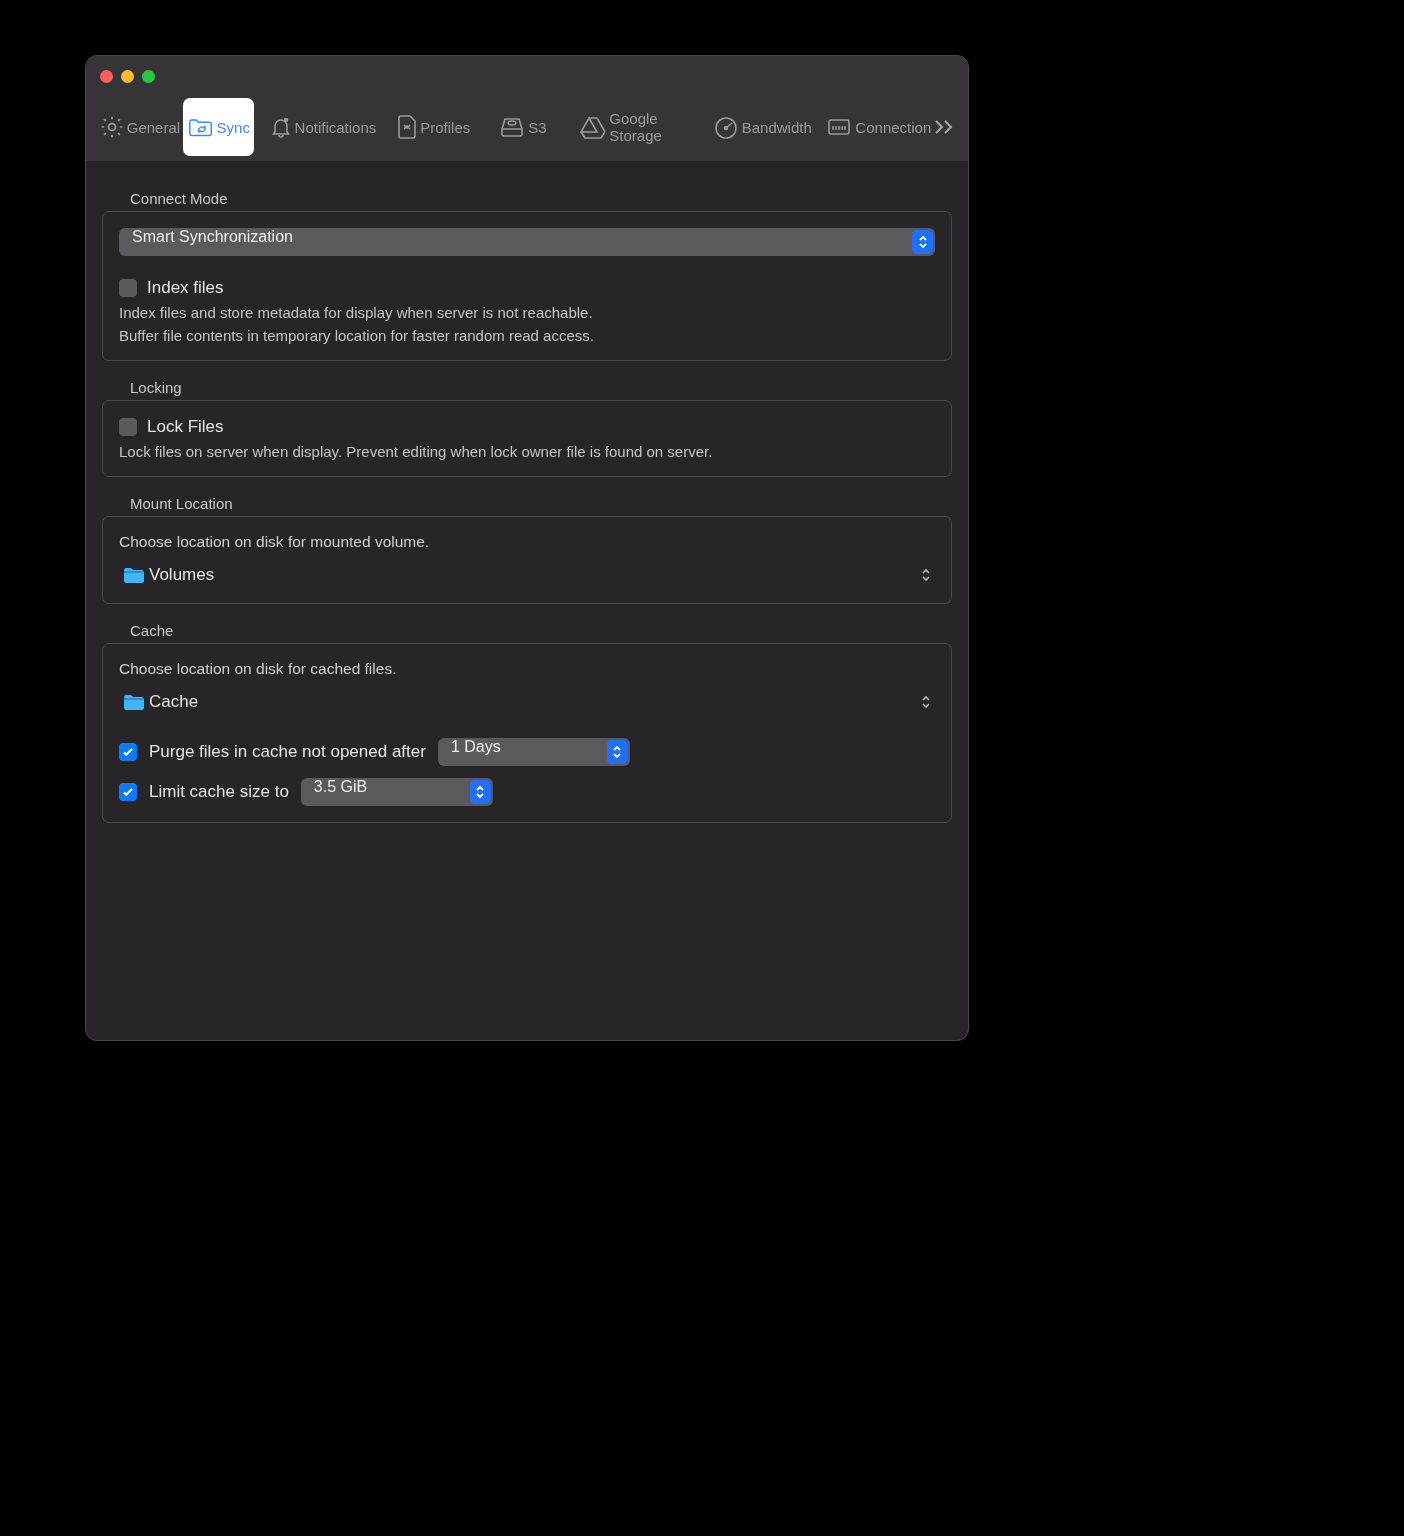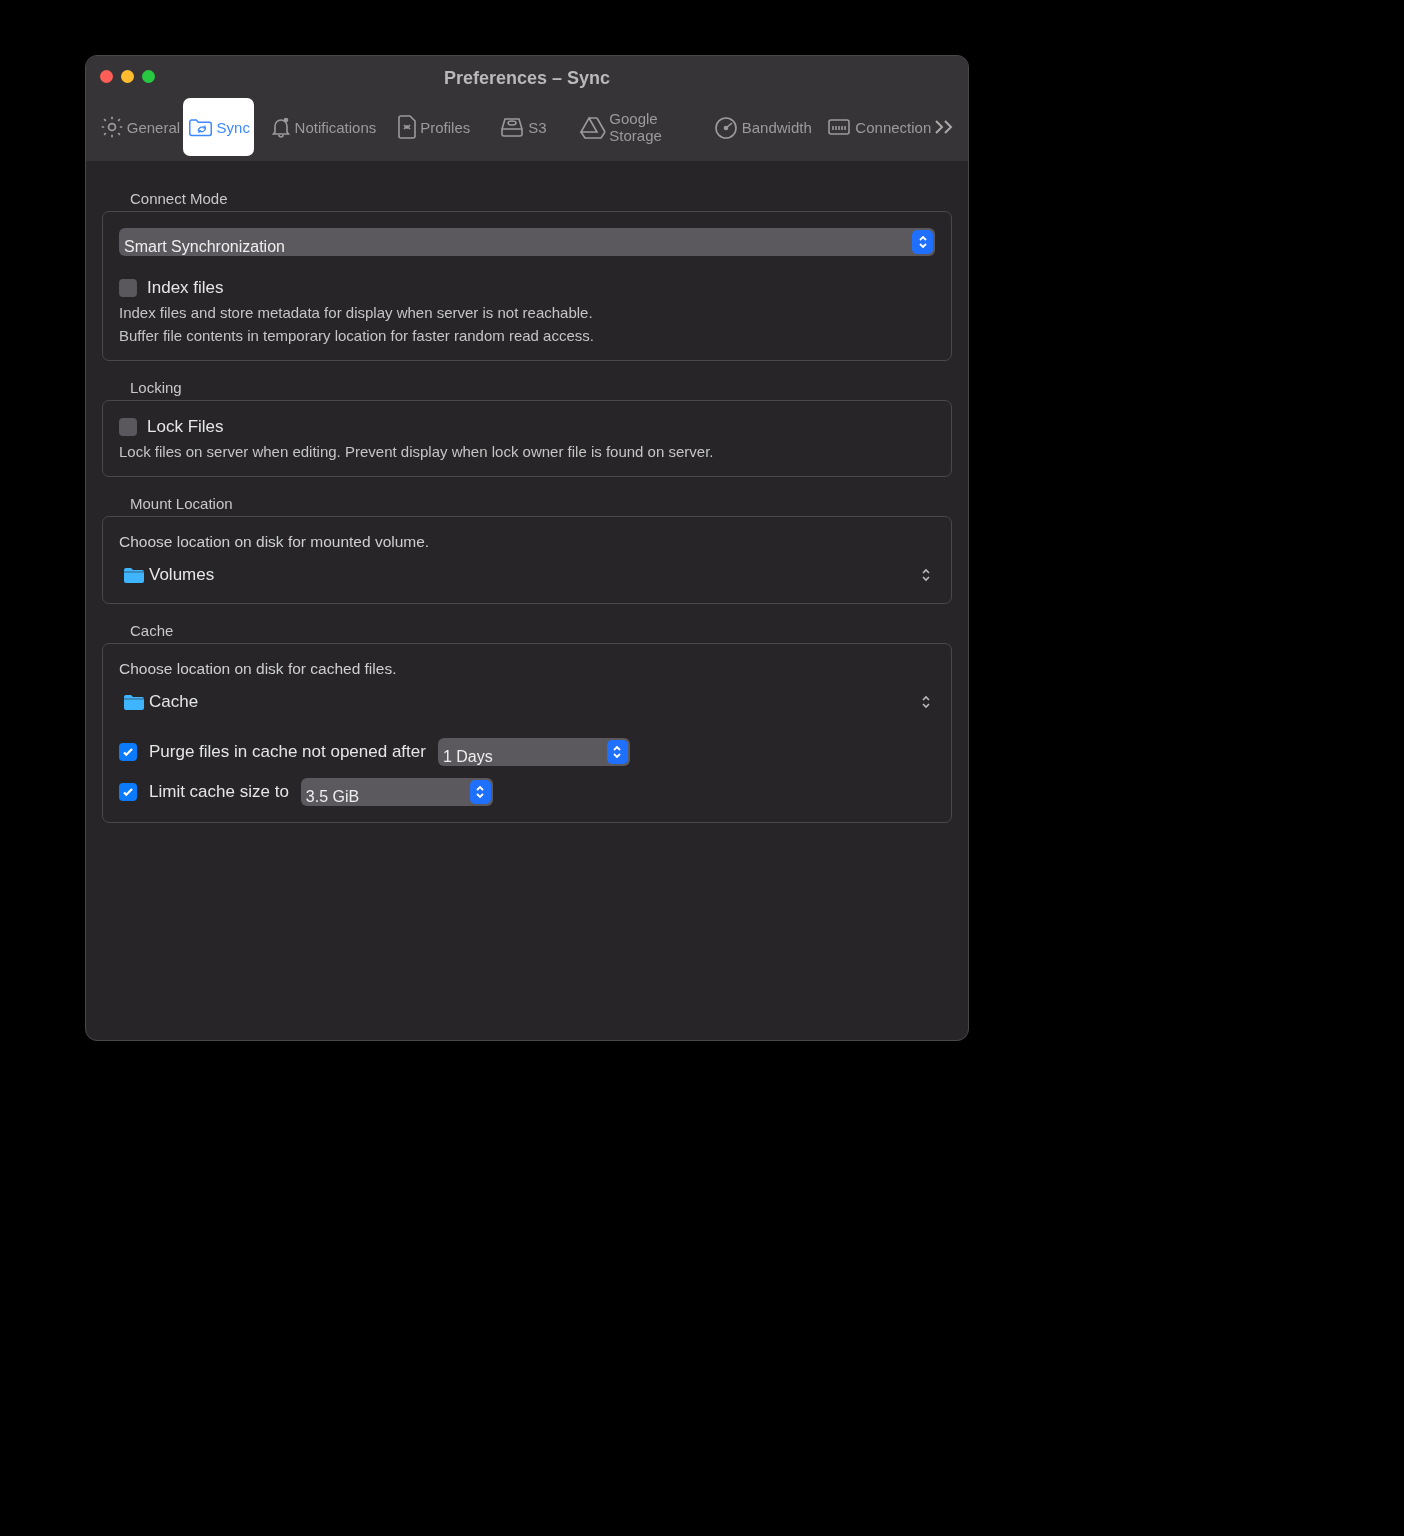--- a/index.html
+++ b/index.html
@@ -116,22 +116,22 @@
     font-size: 15px;
     margin-top: 6px;
   }
 
   
   .select {
     background: #5b595d;
     border-radius: 6px;
     height: 28px;
     display: flex;
-    align-items: flex-end;
-    padding: 0 26px 0 5px;
+    align-items: flex-start;
+    padding: 0 26px 0 13px;
     position: relative;
     color: #eee;
     font-size: 16px;
   }
   .select .select-text { white-space: nowrap; overflow: hidden; text-overflow: ellipsis;}
   .select .caret-box {
     position: absolute;
     right: 2px; top: 2px; bottom: 2px;
     width: 21px;
     border-radius: 5px;
@@ -185,21 +185,20 @@
 <body>
 
 <div class="window">
 
   <div class="titlebar">
     <div class="traffic">
       <div class="traffic-dot red"></div>
       <div class="traffic-dot yellow"></div>
       <div class="traffic-dot green"></div>
     </div>
-    <div class="window-title">Preferences – Sync</div>
 
     <div class="toolbar">
 
       <div class="tool-item">
         <span class="ico">
           <svg width="26" height="26" viewBox="0 0 24 24" fill="none" stroke="currentColor" stroke-width="1.6">
             <circle cx="12" cy="12" r="3.2"></circle>
             <path d="M12 2.5v2.3M12 19.2v2.3M4.7 4.7l1.6 1.6M17.7 17.7l1.6 1.6M2.5 12h2.3M19.2 12h2.3M4.7 19.3l1.6-1.6M17.7 6.3l1.6-1.6"></path>
           </svg>
         </span>
@@ -314,21 +313,21 @@
 
       <div class="desc">Buffer file contents in temporary location for faster random read access.</div>
     </div>
 
     <div class="section-label">Locking</div>
     <div class="panel">
       <div class="cb-row">
         <div class="cb"></div>
         <span class="cb-label">Lock Files</span>
       </div>
-      <div class="desc">Lock files on server when editing. Prevent display when lock owner file is found on server.</div>
+      <div class="desc">Lock files on server when display. Prevent editing when lock owner file is found on server.</div>
     </div>
 
     <div class="section-label">Mount Location</div>
     <div class="panel">
       <div class="note">Choose location on disk for mounted volume.</div>
       <div class="folder-select">
         <span>
           <svg width="22" height="18" viewBox="0 0 22 18">
               <path d="M1 4a2 2 0 0 1 2-2h5l2 2h9a2 2 0 0 1 2 2v9a2 2 0 0 1-2 2H3a2 2 0 0 1-2-2V4z" fill="#3fb4ff"></path>
               <path d="M1 6h20" stroke="#2a2a2a" stroke-width="0.6"></path>

